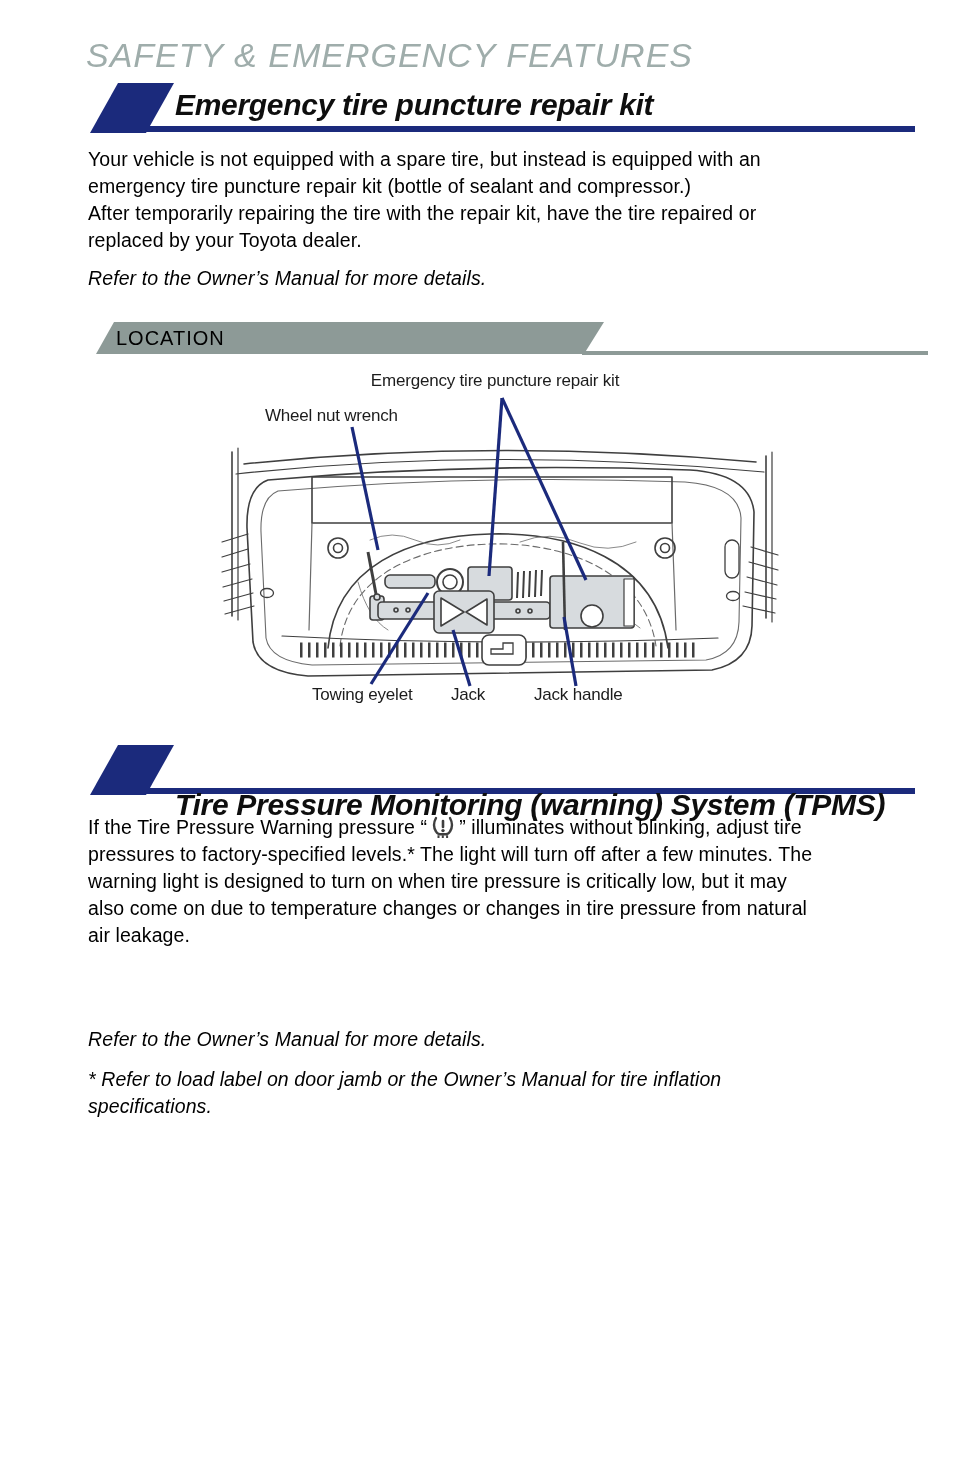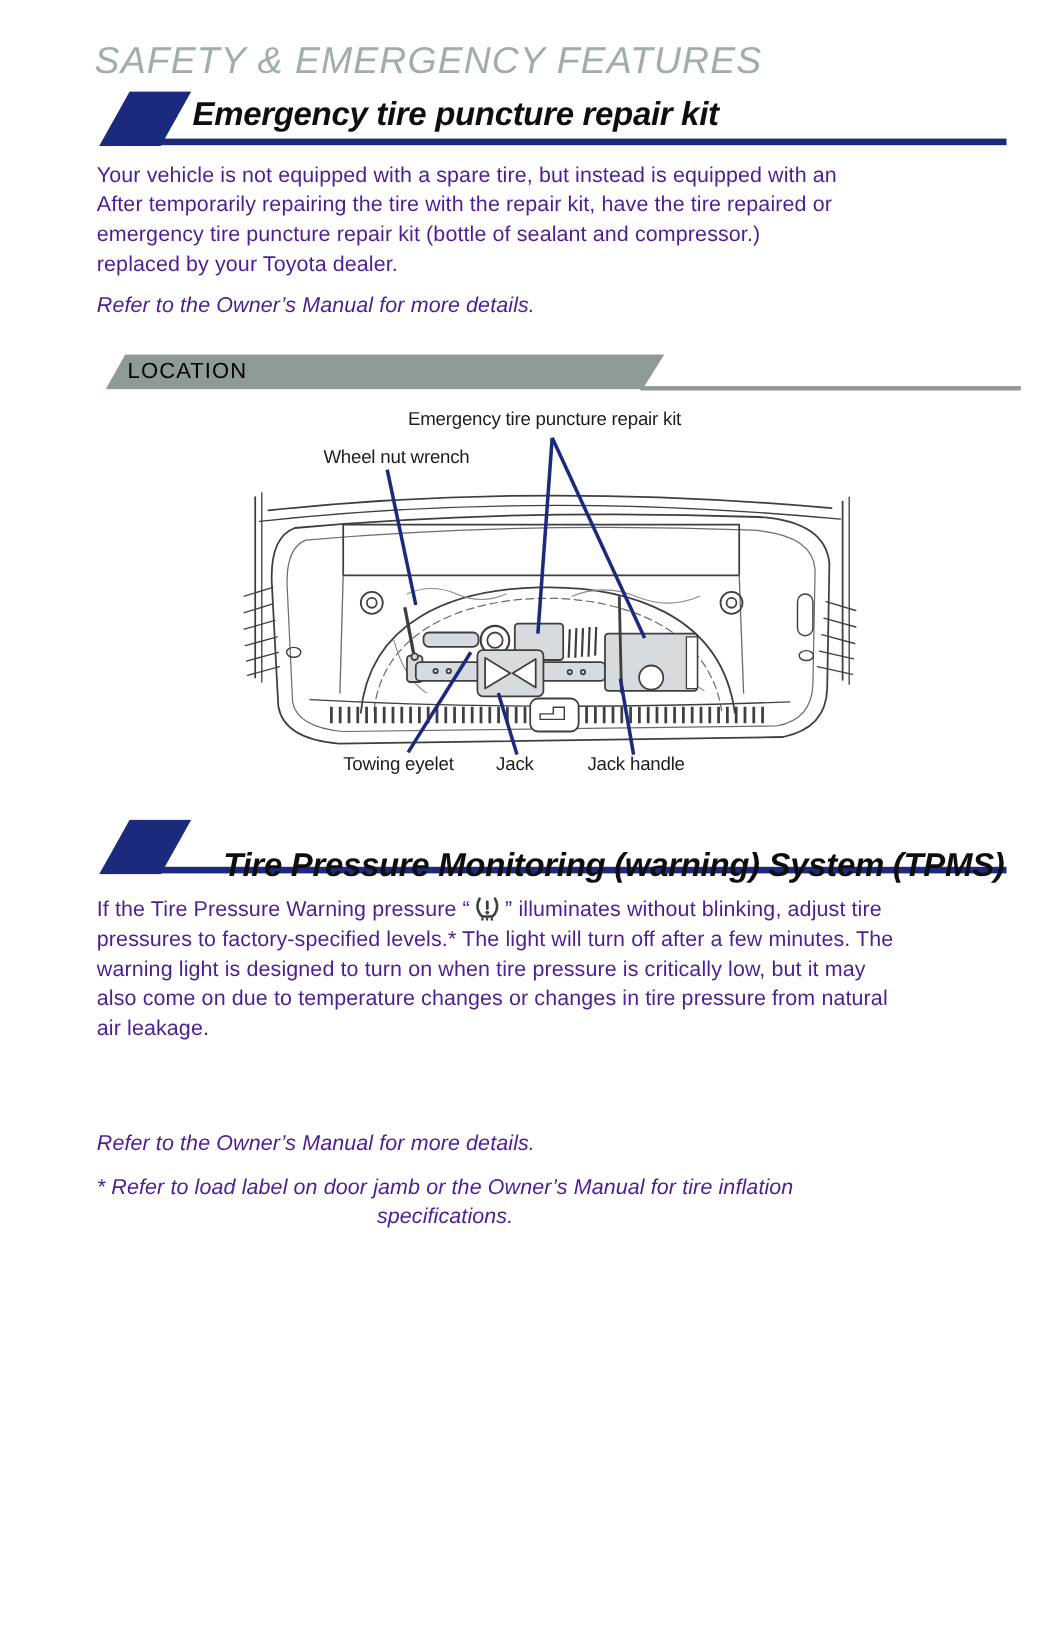--- a/index.html
+++ b/index.html
@@ -6,21 +6,21 @@
   .page{position:relative;width:960px;height:1244px;background:#ffffff;overflow:hidden;
         font-family:"Liberation Sans", sans-serif;}
   .abs{position:absolute;}
   .kicker{left:86px;top:36px;font-size:34px;font-style:italic;color:#9fadab;
           letter-spacing:1px;white-space:nowrap;}
   .sec-para{left:90px;width:84px;height:50px;background:#1b2a7c;
             clip-path:polygon(28px 0,100% 0,56px 100%,0 100%);}
   .sec-rule{left:118px;width:797px;height:6px;background:#1b2a7c;}
   .sec-title{left:175px;font-size:30px;font-weight:bold;font-style:italic;color:#0e0e0e;
              white-space:nowrap;letter-spacing:-0.3px;}
-  .body-text{font-size:19.5px;line-height:27px;color:#4c1d95;letter-spacing:0.1px;}
+  .body-text{font-size:19.5px;line-height:27px;color:#000000;letter-spacing:0.1px;}
   .body-text div{white-space:nowrap;}
   .italic{font-style:italic;}
   .banner{left:96px;top:322px;width:508px;height:32px;background:#8d9a97;
           clip-path:polygon(18px 0,100% 0,calc(100% - 20px) 100%,0 100%);}
   .banner-label{padding-left:20px;line-height:32px;font-size:20px;color:#000000;letter-spacing:1px;}
   .banner-line{left:582px;top:351px;width:346px;height:4px;background:#8d9a97;}
   .diag-label{font-size:17px;line-height:19px;color:#1c1c1c;letter-spacing:-0.2px;white-space:nowrap;}
   .tpms-icon{display:inline-block;vertical-align:-4px;margin:0 3px;}
   .pagenum{left:462px;top:1441px;font-size:14px;color:#4c4c4c;}
   .watermark{right:14px;top:1452px;font-size:23px;color:#8b5cf6;letter-spacing:0.5px;}
@@ -31,33 +31,33 @@
 <div class="page">
 
   <div class="abs kicker">SAFETY &amp; EMERGENCY FEATURES</div>
 
   <div class="abs sec-para" style="top:83px;"></div>
   <div class="abs sec-rule" style="top:126px;"></div>
   <div class="abs sec-title" style="top:88px;">Emergency tire puncture repair kit</div>
 
   <div class="abs body-text" style="left:88px;top:146px;">
     <div>Your vehicle is not equipped with a spare tire, but instead is equipped with an</div>
+    <div>emergency tire puncture repair kit (bottle of sealant and compressor.)</div>
     <div>After temporarily repairing the tire with the repair kit, have the tire repaired or</div>
-    <div>emergency tire puncture repair kit (bottle of sealant and compressor.)</div>
     <div>replaced by your Toyota dealer.</div>
   </div>
   <div class="abs body-text italic" style="left:88px;top:265px;">Refer to the Owner’s Manual for more details.</div>
 
   <div class="abs banner">
     <div class="banner-label">LOCATION</div>
   </div>
   <div class="abs banner-line"></div>
 
   <div class="abs diag-label" style="left:355px;top:371px;width:280px;text-align:center;">Emergency tire puncture repair kit</div>
-  <div class="abs diag-label" style="left:294px;top:406px;">Wheel nut wrench</div>
+  <div class="abs diag-label" style="left:265px;top:406px;">Wheel nut wrench</div>
   <div class="abs diag-label" style="left:312px;top:685px;">Towing eyelet</div>
   <div class="abs diag-label" style="left:451px;top:685px;">Jack</div>
   <div class="abs diag-label" style="left:534px;top:685px;">Jack handle</div>
 
   <svg class="abs" style="left:220px;top:390px;" width="560" height="310" viewBox="0 0 560 310">
     <g stroke="#3f3f3f" stroke-width="1.6" fill="none" stroke-linecap="round" stroke-linejoin="round">
       <path d="M12,62 L12,226"></path>
       <path d="M18,58 L18,230" stroke-width="1.2"></path>
       <path d="M546,66 L546,228"></path>
       <path d="M552,62 L552,232" stroke-width="1.2"></path>
@@ -136,41 +136,41 @@
       <line x1="282" y1="8" x2="269" y2="186"></line>
       <line x1="282" y1="8" x2="366" y2="190"></line>
       <line x1="151" y1="294" x2="208" y2="203"></line>
       <line x1="250" y1="296" x2="233" y2="240"></line>
       <line x1="356" y1="296" x2="344" y2="227"></line>
     </g>
   </svg>
 
   <div class="abs sec-para" style="top:745px;"></div>
   <div class="abs sec-rule" style="top:788px;"></div>
-  <div class="abs sec-title" style="top:770px;margin-left:28px;">Tire Pressure Monitoring (warning) System (TPMS)</div>
+  <div class="abs sec-title" style="top:788px;">Tire Pressure Monitoring (warning) System (TPMS)</div>
 
   <div class="abs body-text" style="left:88px;top:814px;">
     <div>
       <span>If the Tire Pressure Warning pressure “</span><svg class="tpms-icon" width="26" height="22" viewBox="0 0 26 22">
         <path d="M6,2 C3.5,6.5 3.5,11.5 6,15.5 C7,17.2 8.5,18.2 10,18.2 L16,18.2 C17.5,18.2 19,17.2 20,15.5 C22.5,11.5 22.5,6.5 20,2" fill="none" stroke="#3f3f3f" stroke-width="2.4" stroke-linecap="round"></path>
         <line x1="7.5" y1="20.6" x2="19" y2="20.6" stroke="#3f3f3f" stroke-width="2.8" stroke-dasharray="2 2.3"></line>
         <line x1="13" y1="5" x2="13" y2="11" stroke="#3f3f3f" stroke-width="2.6" stroke-linecap="round"></line>
         <circle cx="13" cy="14.6" r="1.7" fill="#3f3f3f"></circle>
       </svg><span>” illuminates without blinking, adjust tire</span>
     </div>
     <div>pressures to factory-specified levels.* The light will turn off after a few minutes. The</div>
     <div>warning light is designed to turn on when tire pressure is critically low, but it may</div>
     <div>also come on due to temperature changes or changes in tire pressure from natural</div>
     <div>air leakage.</div>
   </div>
 
 
   <div class="abs body-text italic" style="left:88px;top:1026px;">Refer to the Owner’s Manual for more details.</div>
 
-  <div class="abs body-text italic" style="left:88px;top:1066px;text-align:center;">
+  <div class="abs body-text italic" style="left:88px;top:1066px;">
     <div>* Refer to load label on door jamb or the Owner’s Manual for tire inflation</div>
     <div>specifications.</div>
   </div>
 
   <div class="abs pagenum">30</div>
   <div class="abs watermark">carmanualsonline.info</div>
 
 </div>
 
 </body></html>

